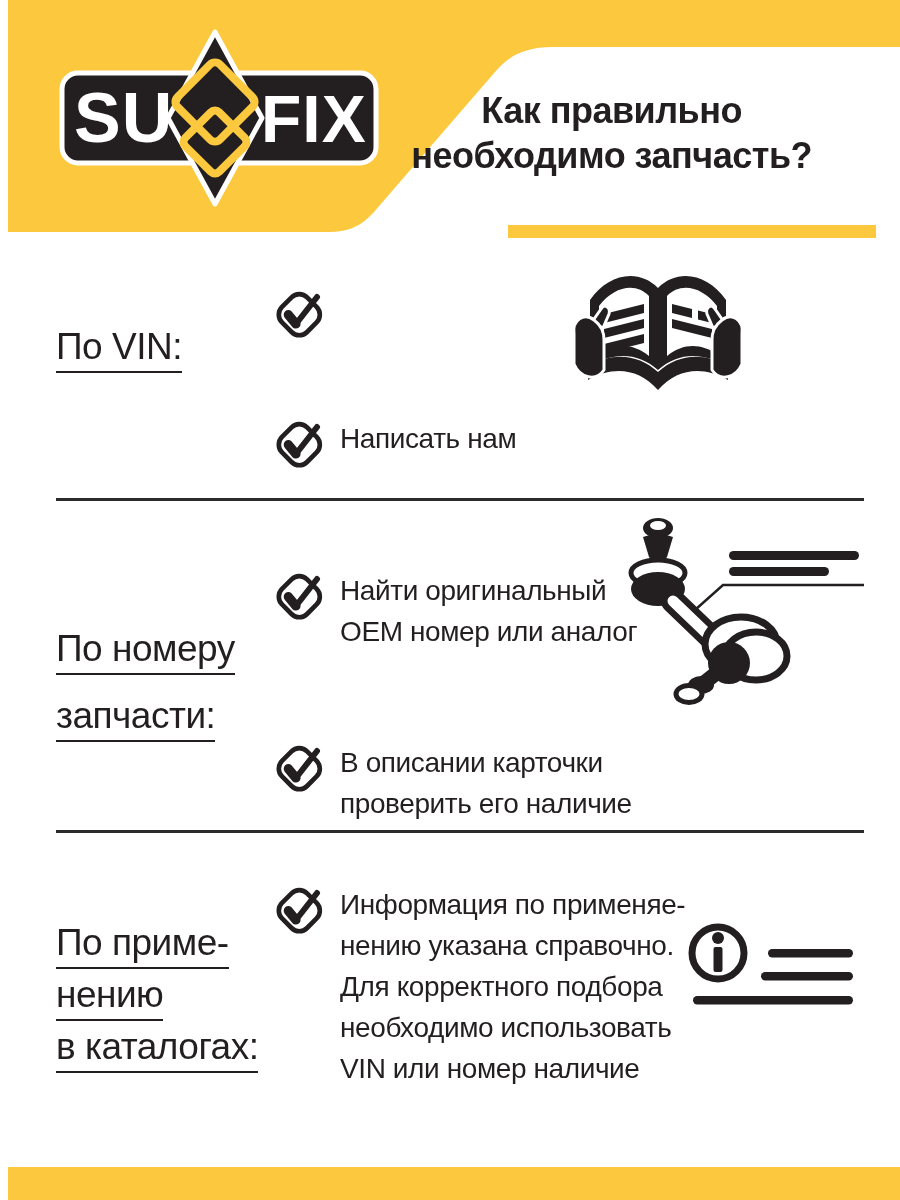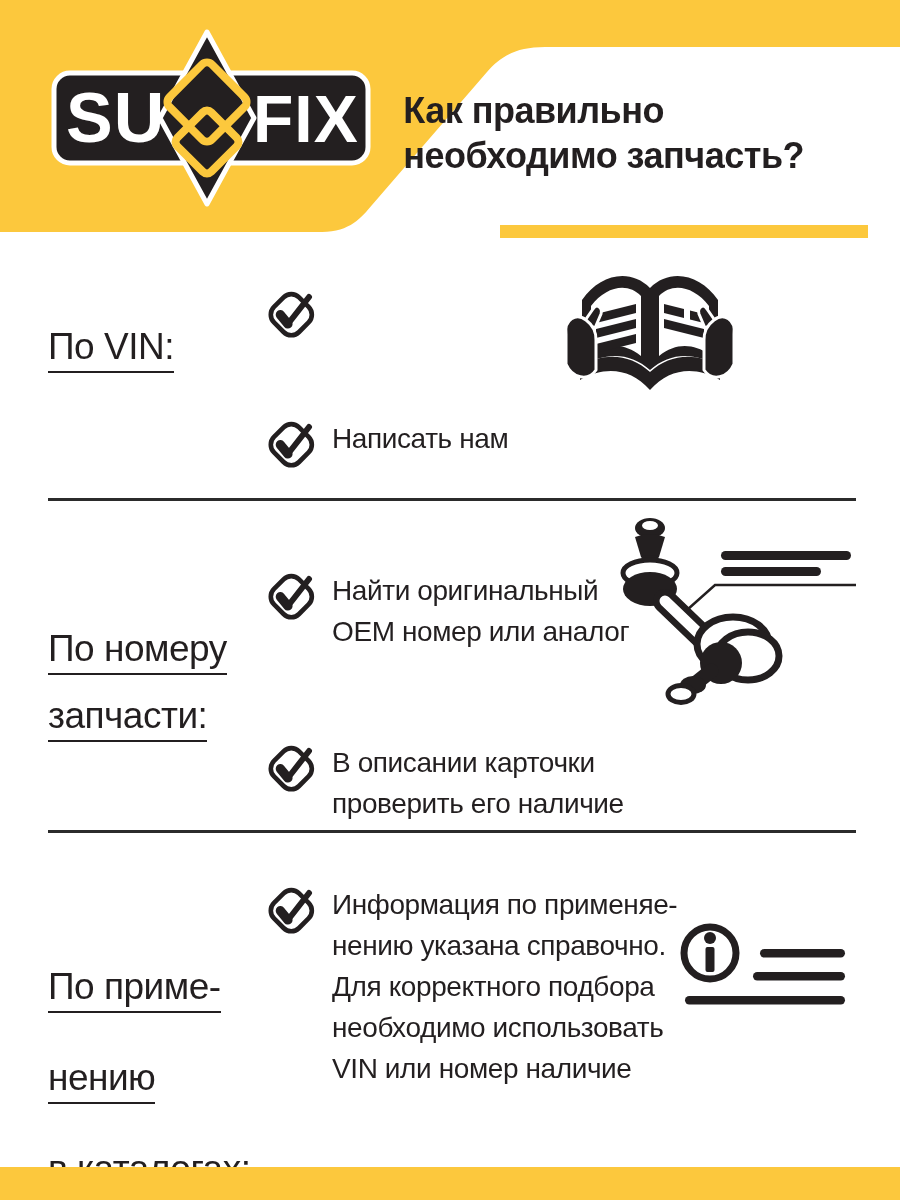--- a/index.html
+++ b/index.html
@@ -5,31 +5,31 @@
   html,body{margin:0;padding:0;}
   body{
     width:900px;height:1200px;position:relative;background:#ffffff;
     font-family:"Liberation Sans",sans-serif;overflow:hidden;
   }
   .abs{position:absolute;}
   
   #header-svg{left:0;top:0;}
   #logo-svg{left:50px;top:26px;}
   .title{
-    right:32px;top:88px;text-align:left;
+    right:32px;top:88px;text-align:center;
     font-size:36px;line-height:45px;font-weight:bold;color:#231F20;letter-spacing:-0.5px;
   }
   .title span{display:block;}
   
   .divider{left:48px;width:808px;height:3px;background:#2b2b2b;}
   
   .section-label{color:#231F20;font-size:37px;line-height:41px;letter-spacing:-0.5px;}
   .label-line{display:table;border-bottom:2.5px solid #231F20;padding-bottom:4px;margin-bottom:16px;white-space:nowrap;}
   .s2 .label-line{margin-bottom:20px;}
-  .s3 .label-line{margin-bottom:5px;margin-top:44px;}
+  .s3 .label-line{margin-bottom:5px;}
   
   .check-icon{width:54px;height:54px;}
   .body-text{color:#231F20;font-size:28px;line-height:41px;letter-spacing:-0.4px;}
   .body-text span{display:block;white-space:nowrap;}
   .bottom-bar{left:0;top:1167px;width:900px;height:33px;background:#FCC83D;}
 </style>
 </head>
 <body>
 
 <svg width="0" height="0" style="position:absolute" aria-hidden="true">
@@ -37,21 +37,21 @@
     <symbol id="check-sym" viewBox="0 0 64 64">
       <g stroke="#231F20" fill="none" stroke-linecap="round" stroke-linejoin="round">
         <rect x="9" y="13" width="42" height="42" rx="13" stroke-width="5.5" transform="rotate(45 30 34)"></rect>
         <path d="M17,34 L26,45" stroke-width="11"></path>
         <path d="M26,45 L51,13" stroke-width="7"></path>
       </g>
     </symbol>
   </defs>
 </svg>
 
-<div class="abs" style="left:0;top:0;width:836px;height:1200px">
+<div class="abs" style="left:8px;top:0;width:836px;height:1200px">
 
   <svg id="header-svg" class="abs" width="900" height="240" viewBox="0 0 900 240">
     <path d="M0,0 H900 V47 H545 C515,47 500,57 487,72 L372,205 C362,217 350,232 322,232 H0 Z" fill="#FCC83D"></path>
     <rect x="500" y="225" width="368" height="13" fill="#FCC83D"></rect>
   </svg>
 
   <svg id="logo-svg" class="abs" width="330" height="184" viewBox="0 0 330 184">
     <rect x="4" y="47" width="314" height="90" rx="16" fill="#231F20" stroke="#ffffff" stroke-width="5"></rect>
     <polygon points="157,6 204,92 157,178 110,92" fill="#231F20" stroke="#ffffff" stroke-width="5" stroke-linejoin="round"></polygon>
     <rect x="127" y="46" width="60" height="60" rx="7" fill="none" stroke="#FCC83D" stroke-width="8" transform="rotate(45 157 76)"></rect>

